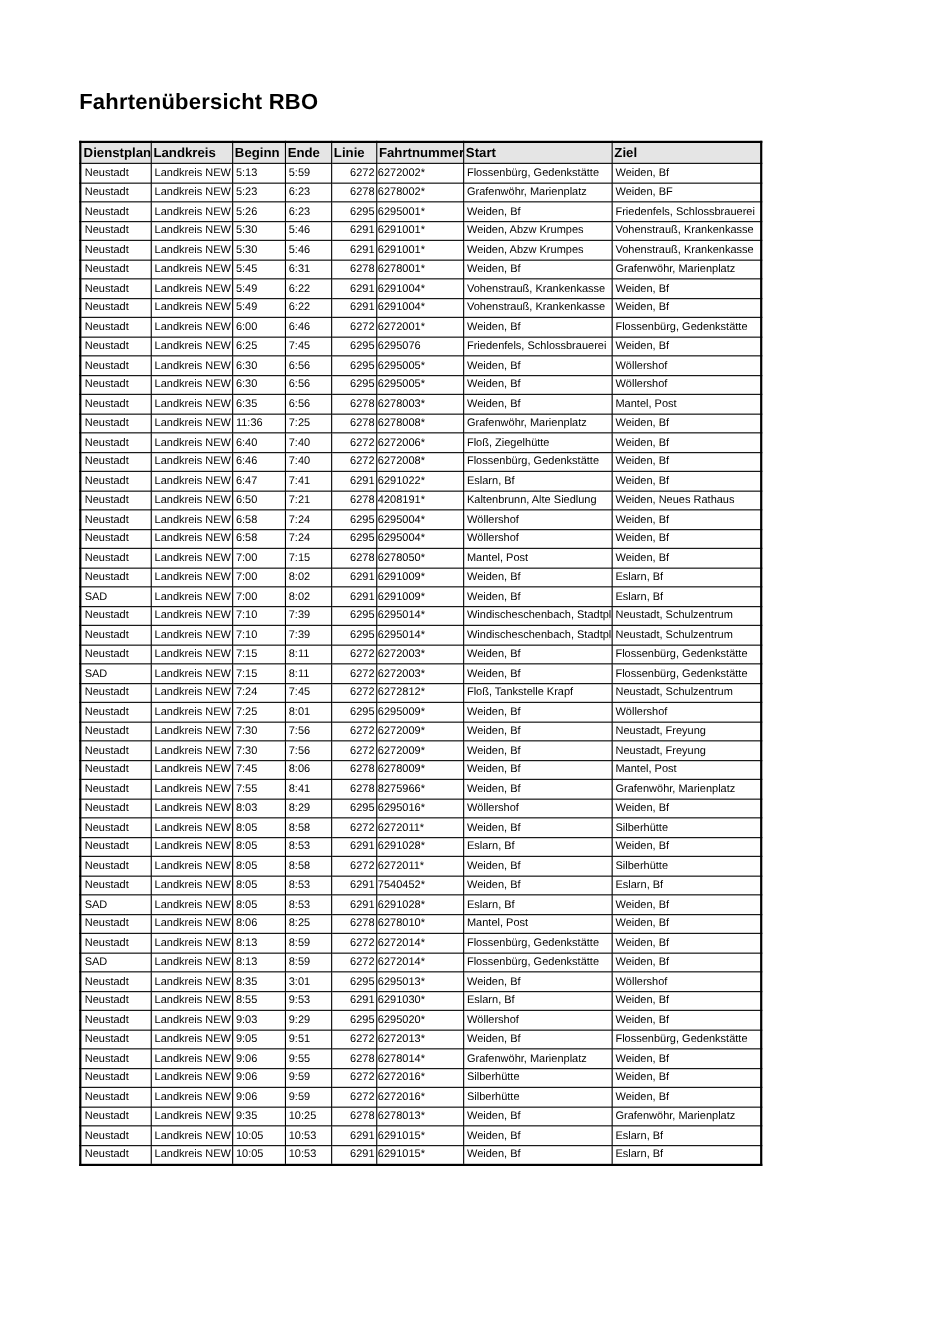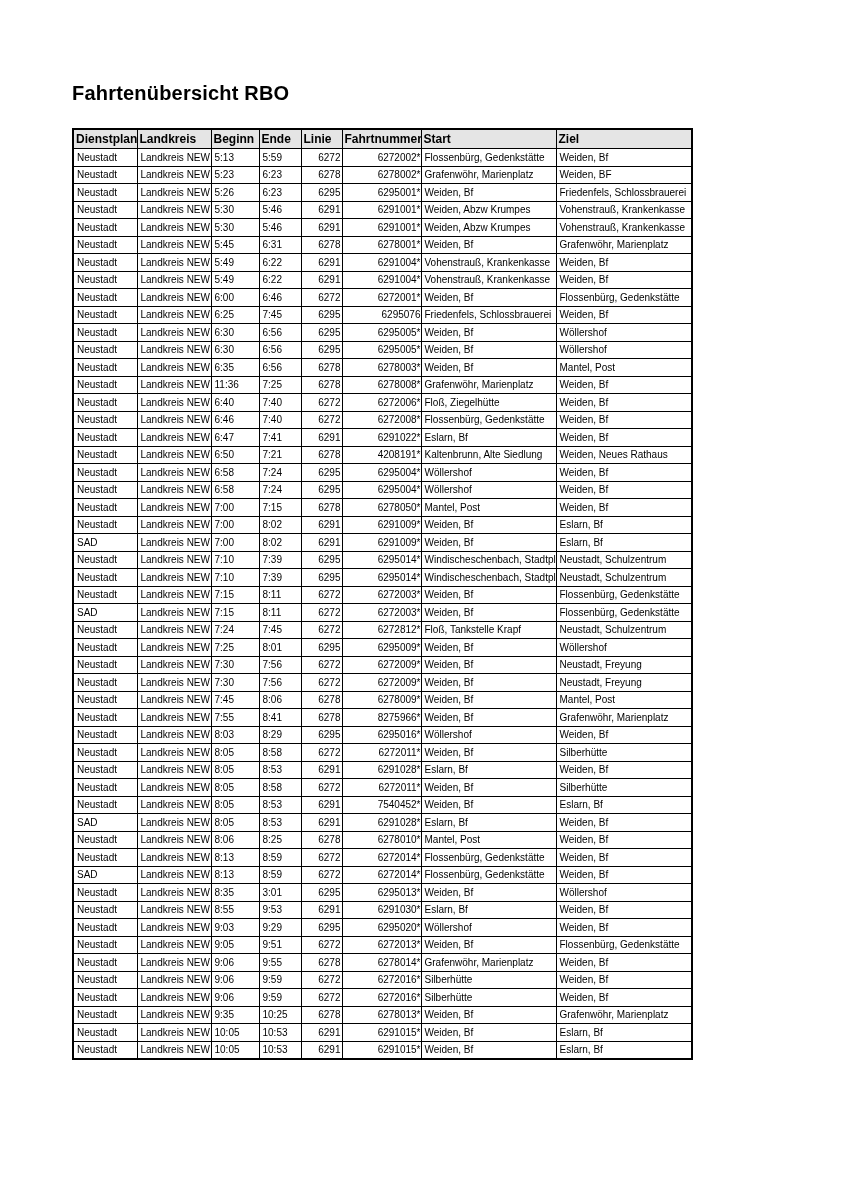--- a/index.html
+++ b/index.html
@@ -56,21 +56,20 @@
     overflow: hidden;
     vertical-align: middle;
     box-sizing: border-box;
   }
   table.trips td.num {
     text-align: right;
     padding: 0 1px 0 0;
   }
   table.trips td.fnr {
     padding-left: 1px;
-    text-align: right;
   }
 </style>
 </head>
 <body>
 
 <div class="page">
   <h1 class="page-title">Fahrtenübersicht RBO</h1>
   <table class="trips">
     <colgroup>
         <col style="width: 64px;">

